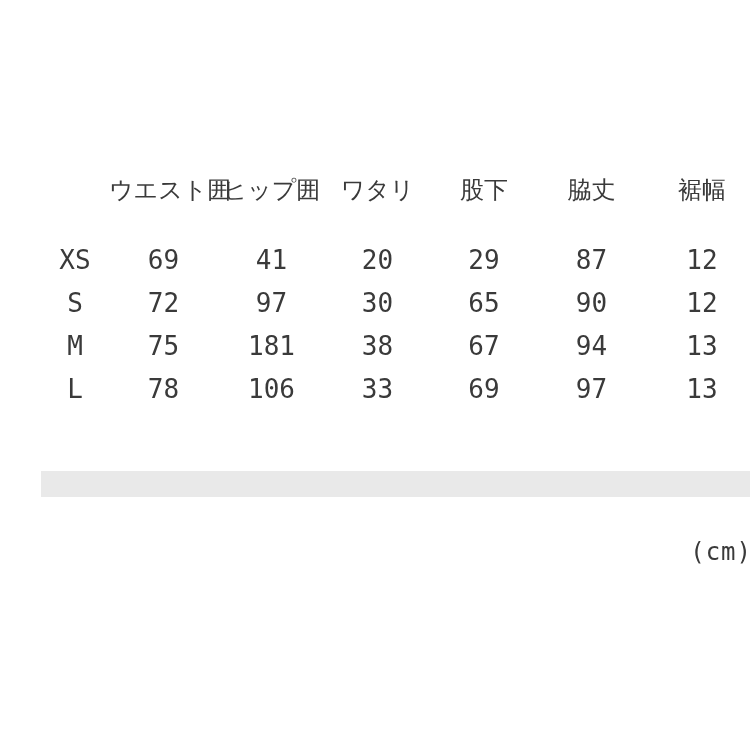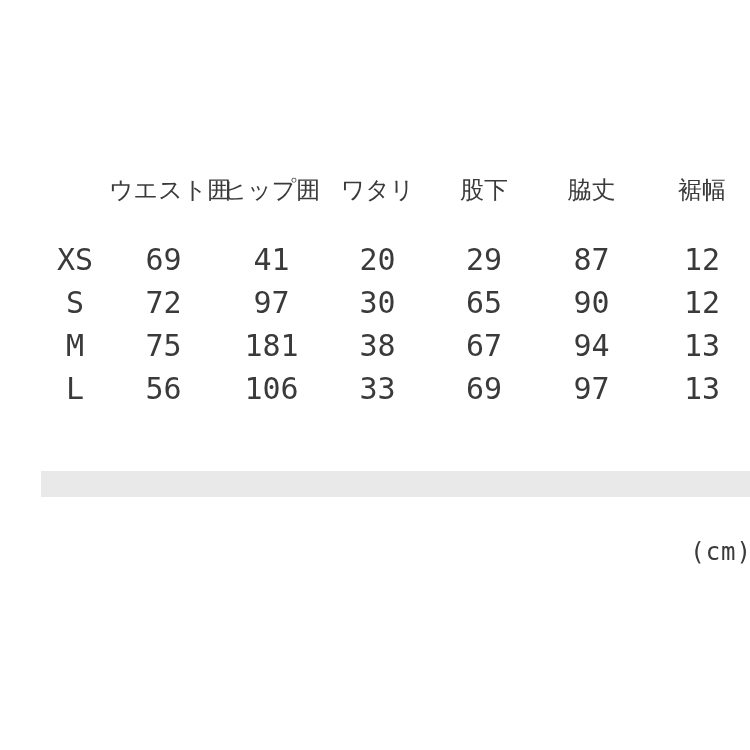--- a/index.html
+++ b/index.html
@@ -29,21 +29,21 @@
     font-weight: normal;
     white-space: nowrap;
   }
   table.size-chart thead th {
     height: 60px;
     font-size: 24px;
     color: #3a3a3a;
   }
   table.size-chart tbody td {
     height: 43px;
-    font-size: 30px;
+    font-size: 26px;
     color: #3a3a3a;
   }
   table.size-chart tbody tr:first-child td {
     padding-top: 18px;
   }
   .divider-bar {
     position: absolute;
     left: 17px;
     top: 471px;
     width: 712px;
@@ -109,21 +109,21 @@
         <td>M</td>
         <td>75</td>
         <td>181</td>
         <td>38</td>
         <td>67</td>
         <td>94</td>
         <td>13</td>
       </tr>
       <tr>
         <td>L</td>
-        <td>56</td>
+        <td>78</td>
         <td>106</td>
         <td>33</td>
         <td>69</td>
         <td>97</td>
         <td>13</td>
       </tr>
     </tbody>
   </table>
 
   <div class="divider-bar"></div>

